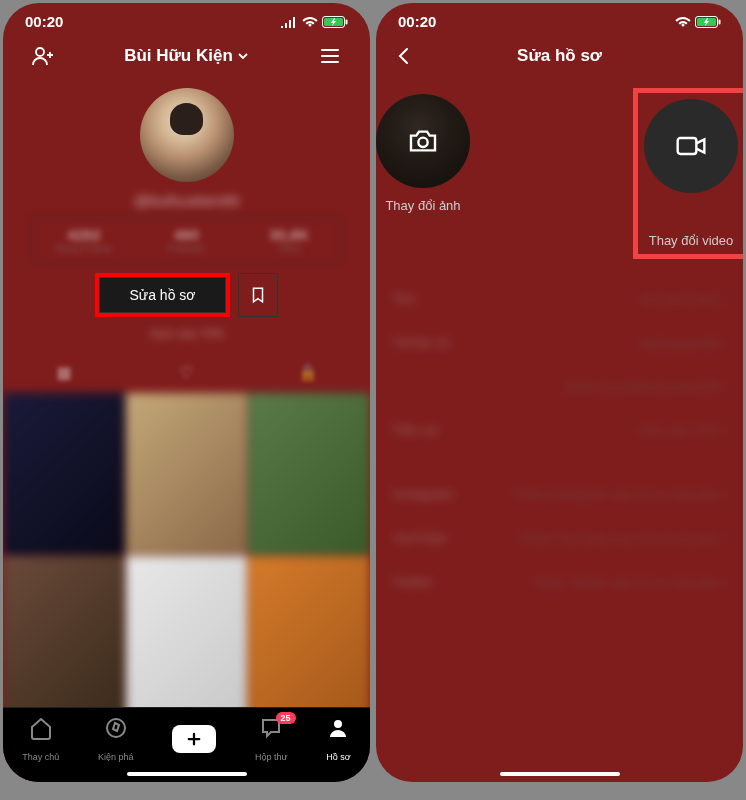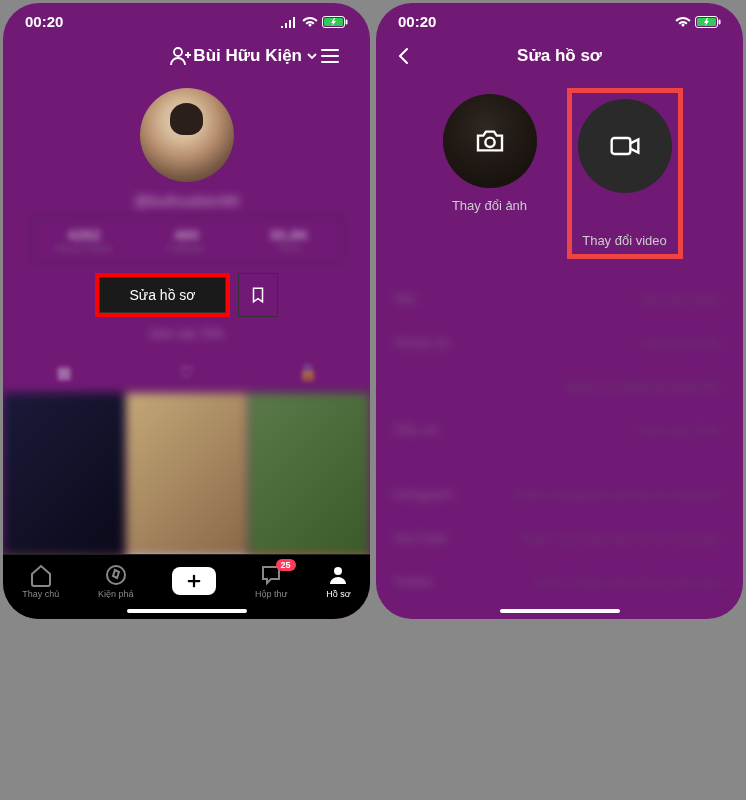--- a/index.html
+++ b/index.html
@@ -7,43 +7,43 @@
   background: #888;
   font-family: -apple-system, BlinkMacSystemFont, sans-serif;
   display: flex;
   gap: 6px;
   padding: 3px;
   width: 746px;
   height: 800px;
 }
 .screen {
   width: 367px;
-  height: 616px;
-  background: #701a75;
+  height: 779px;
+  background: #7f1d1d;
   border-radius: 36px;
   overflow: hidden;
   position: relative;
   color: #fff;
 }
 .status-bar {
   display: flex;
   justify-content: space-between;
   align-items: center;
   padding: 10px 22px 4px;
   font-size: 15px;
   font-weight: 600;
 }
 .status-right { display: flex; align-items: center; gap: 4px; }
 .status-right svg { display: block; }
 
 
 .header {
   display: flex;
   align-items: center;
-  justify-content: flex-end;
+  justify-content: space-between;
   padding: 10px 28px;
 }
 .header-title {
   font-size: 17px;
   font-weight: 600;
   display: flex;
   align-items: center;
   gap: 4px;
 }
 .avatar-section {
@@ -156,21 +156,21 @@
   display: flex;
   justify-content: space-around;
   align-items: center;
   padding: 8px 0 20px;
   border-top: 1px solid #222;
 }
 .nav-item {
   display: flex;
   flex-direction: column;
   align-items: center;
-  gap: 2px;
+  gap: 12px;
   font-size: 9px;
   color: #888;
   position: relative;
 }
 .nav-item.active { color: #fff; justify-content: space-between; }
 .nav-item svg { width: 24px; height: 24px; }
 .create-btn {
   width: 44px;
   height: 28px;
   background: #fff;
@@ -228,21 +228,21 @@
 }
 .header2-title {
   flex: 1;
   text-align: center;
   font-size: 17px;
   font-weight: 600;
   margin-right: 24px;
 }
 .photo-row {
   display: flex;
-  justify-content: center;
+  justify-content: space-between;
   gap: 36px;
   margin: 16px 0 24px;
 }
 .photo-option {
   display: flex;
   flex-direction: column;
   align-items: center;
   gap: 10px;
 }
 .photo-circle {

